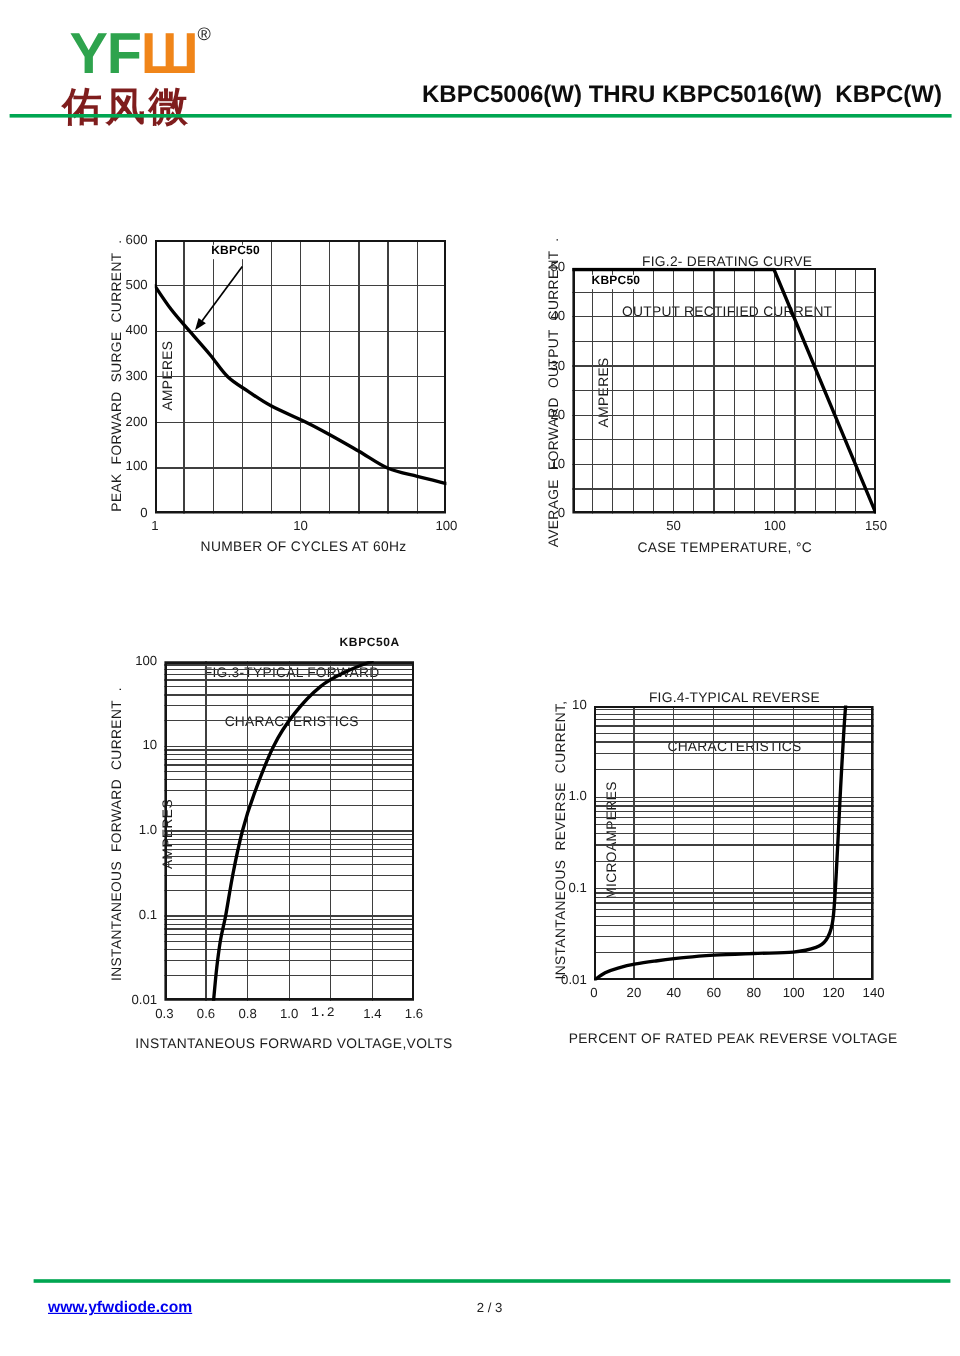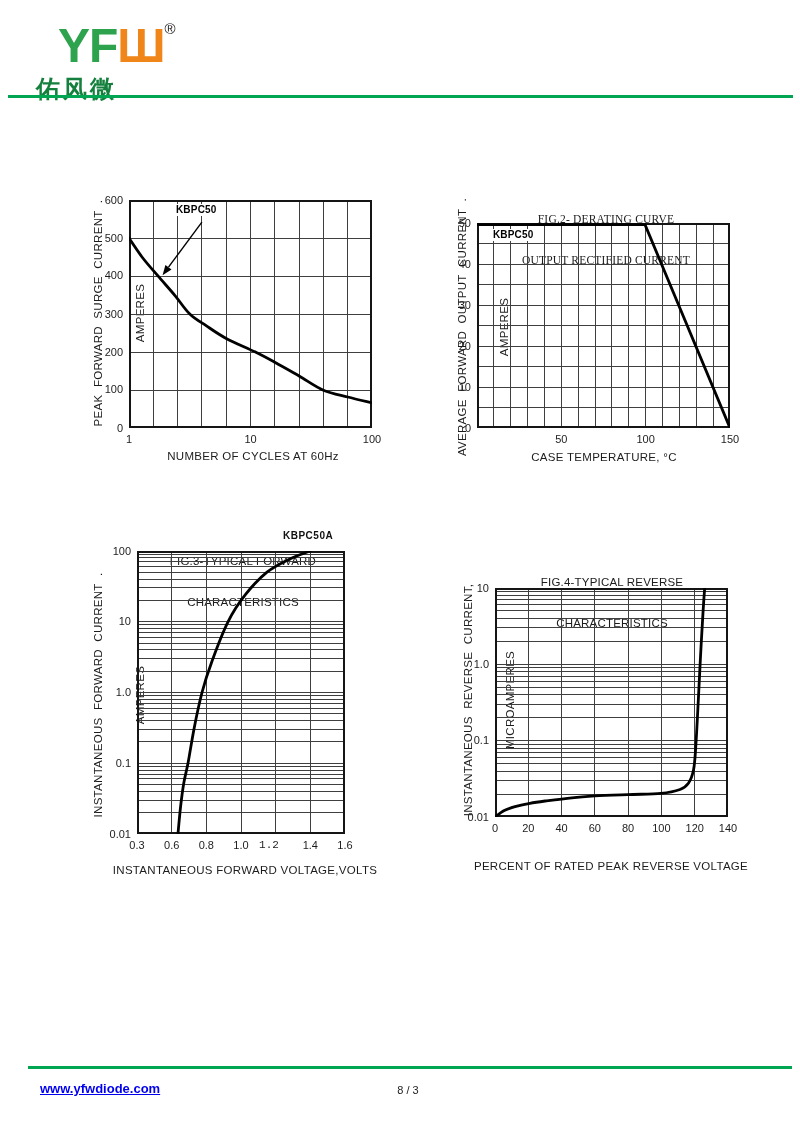--- a/index.html
+++ b/index.html
@@ -5,21 +5,21 @@
   html,body{margin:0;padding:0;background:#fff;}
   #page{position:relative;width:800px;height:1130px;background:#fff;overflow:hidden;
         font-family:"Liberation Sans",sans-serif;color:#141414;}
 
   
   .logo{position:absolute;left:36px;top:6px;}
   .logo-en{margin-left:22px;font-size:48px;font-weight:700;line-height:46px;letter-spacing:-1px;}
   .logo-en .yf{color:#2EA34D;}
   .logo-en .w{color:#F08519;}
   .logo-en .reg{font-size:15px;font-weight:400;color:#222;vertical-align:28px;letter-spacing:0;}
-  .logo-cn{font-size:24px;font-weight:700;color:#15803d;letter-spacing:3px;line-height:36px;margin-top:2px;}
+  .logo-cn{font-size:33px;font-weight:700;color:#7f1d1d;letter-spacing:3px;line-height:36px;margin-top:2px;text-align:center;}
   .doc-title{position:absolute;top:68px;right:15px;font-size:20px;font-weight:700;color:#0d0d0d;white-space:pre;}
   .rule{position:absolute;height:3px;background:#00A651;}
   .rule-top{left:8px;right:7px;top:95px;}
   .rule-bottom{left:28px;right:8px;top:1066px;}
 
   
   .fig-title{position:absolute;text-align:center;font-size:11.5px;line-height:13.5px;color:#1c1c1c;letter-spacing:.2px;white-space:pre;}
   .xlabel{position:absolute;text-align:center;font-size:11.5px;color:#1c1c1c;letter-spacing:.3px;white-space:pre;}
   .ylabel{position:absolute;transform:rotate(-90deg);text-align:center;font-size:11.5px;line-height:14px;
           color:#1c1c1c;word-spacing:4px;letter-spacing:.3px;white-space:pre;}
@@ -38,20 +38,21 @@
 </style>
 </head>
 <body>
 
 <div id="page">
 
   <div class="logo">
     <div class="logo-en"><span class="yf">YF</span><span class="w">Ш</span><span class="reg">®</span></div>
     <div class="logo-cn">佑风微</div>
   </div>
+  <div class="doc-title">KBPC5006(W) THRU KBPC5016(W)  KBPC(W)</div>
   <div class="rule rule-top"></div>
 
   <div class="ylabel" style="left:-53px;top:299px;width:260px;height:28px;">
     <div>PEAK FORWARD SURGE CURRENT .</div>
     <div>AMPERES</div>
   </div>
   <div class="plot" style="left:129px;top:200px;width:243px;height:228px;">
       <svg width="243" height="228" viewBox="0 0 243 228">
         <g stroke="#3f3f3f" stroke-width="1" shape-rendering="crispEdges">
           <line x1="24.3" y1="0" x2="24.3" y2="228"></line>
@@ -81,21 +82,21 @@
       <div class="tick ty" style="left: -52px; top: 107.5px;">300</div>
       <div class="tick ty" style="left: -52px; top: 145.508px;">200</div>
       <div class="tick ty" style="left: -52px; top: 183.492px;">100</div>
       <div class="tick ty" style="left: -52px; top: 221.5px;">0</div>
       <div class="tick tx" style="left: -23px; top: 233px;">1</div>
       <div class="tick tx" style="left: 98.5px; top: 233px;">10</div>
       <div class="tick tx" style="left: 220px; top: 233px;">100</div>
     </div>
   <div class="xlabel" style="left:103px;top:450px;width:300px;">NUMBER OF CYCLES AT 60Hz</div>
 
-  <div class="fig-title" style="left:481px;top:186px;width:250px;font-family:Liberation Serif, serif;">
+  <div class="fig-title" style="left:481px;top:186px;width:250px;">
     <div>FIG.2- DERATING CURVE</div>
     <div>OUTPUT RECTIFIED CURRENT</div>
   </div>
   <div class="ylabel" style="left:291px;top:313px;width:300px;height:28px;">
     <div>AVERAGE FORWARD OUTPUT CURRENT .</div>
     <div>AMPERES</div>
   </div>
   <div class="plot" style="left:477px;top:223px;width:253px;height:205px;">
       <svg width="253" height="205" viewBox="0 0 253 205">
         <g stroke="#3f3f3f" stroke-width="1" shape-rendering="crispEdges">
@@ -267,15 +268,15 @@
       <div class="tick tx" style="left: 76.8638px; top: 234px;">60</div>
       <div class="tick tx" style="left: 110.136px; top: 234px;">80</div>
       <div class="tick tx" style="left: 143.432px; top: 234px;">100</div>
       <div class="tick tx" style="left: 176.704px; top: 234px;">120</div>
       <div class="tick tx" style="left: 210px; top: 234px;">140</div>
     </div>
   <div class="xlabel" style="left:471px;top:860px;width:280px;">PERCENT OF RATED PEAK REVERSE VOLTAGE</div>
 
   <div class="rule rule-bottom"></div>
   <a class="site" href="#">www.yfwdiode.com</a>
-  <div class="page-num">8 / 3</div>
+  <div class="page-num">2 / 3</div>
 
 </div>
 
 </body></html>

